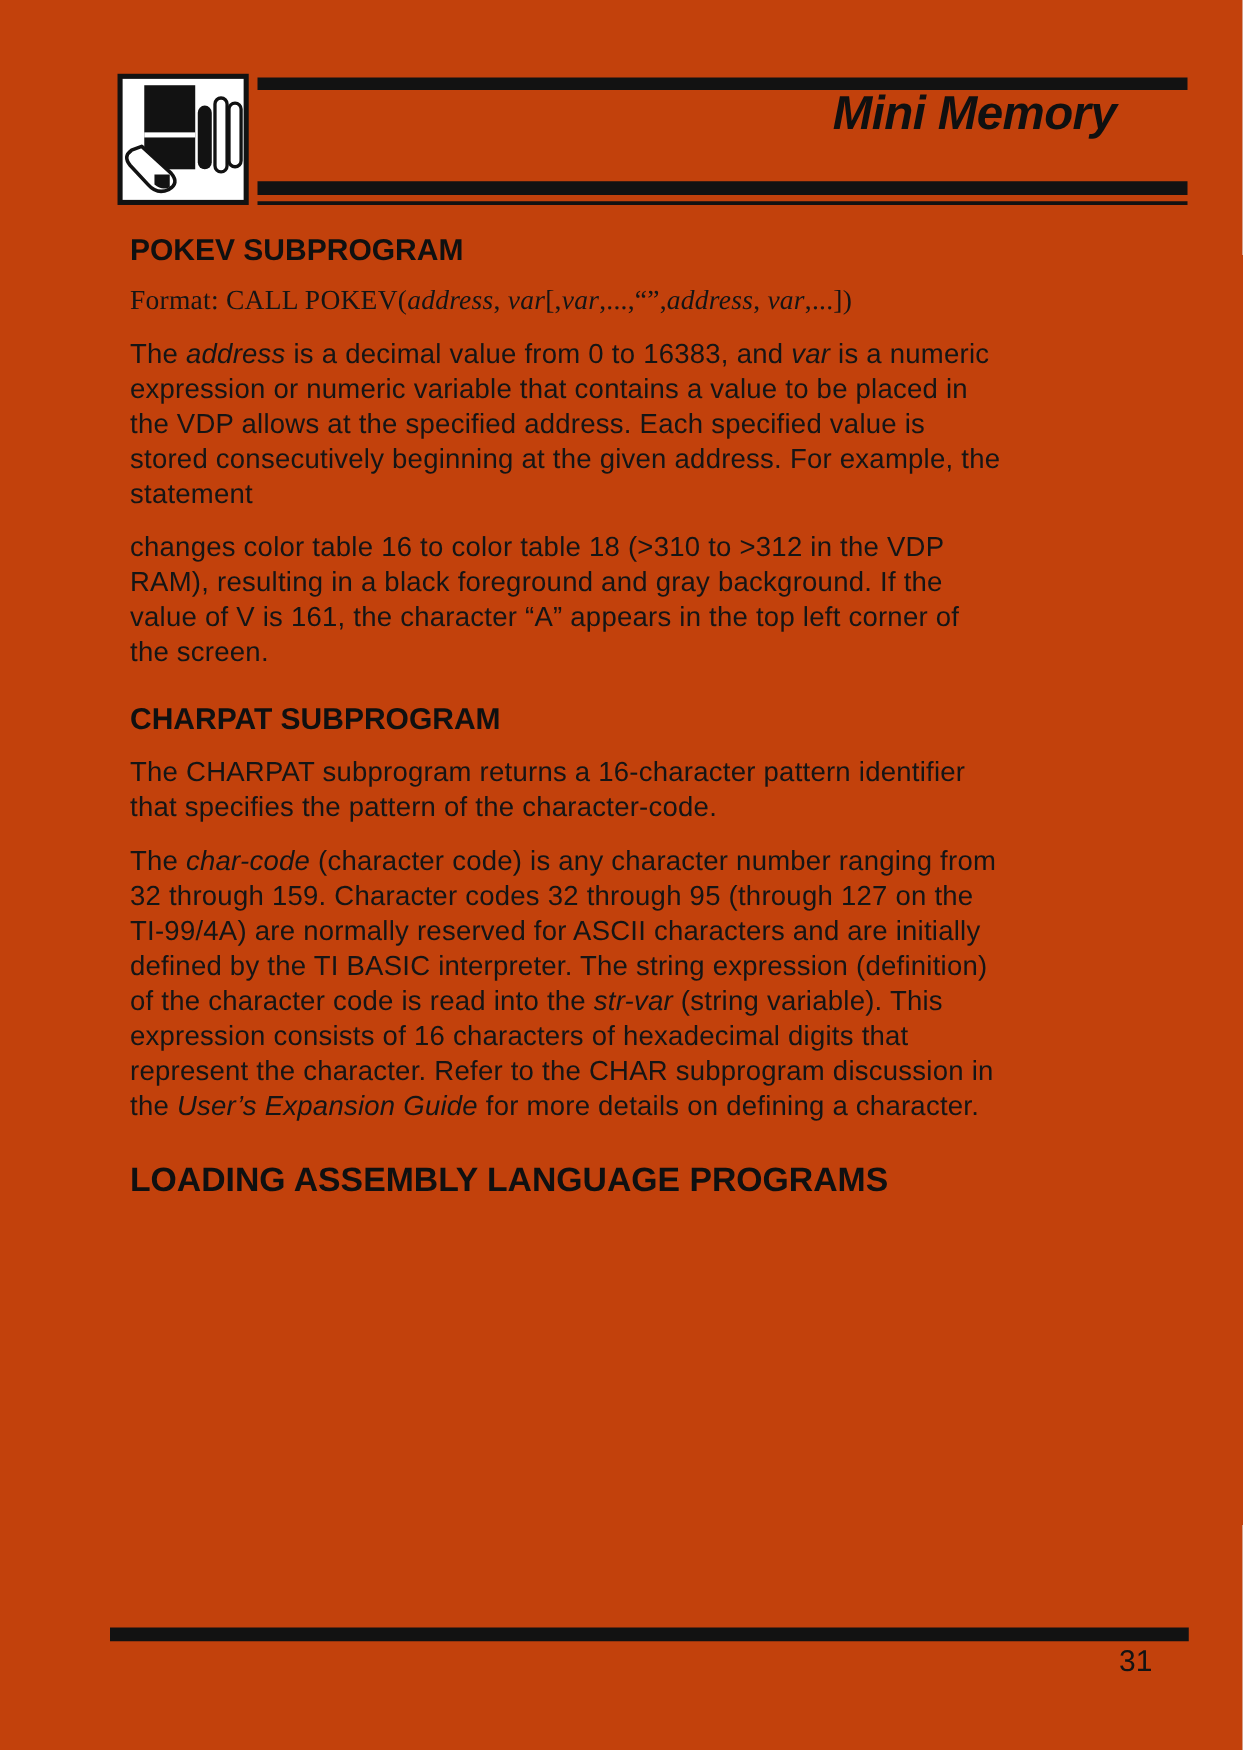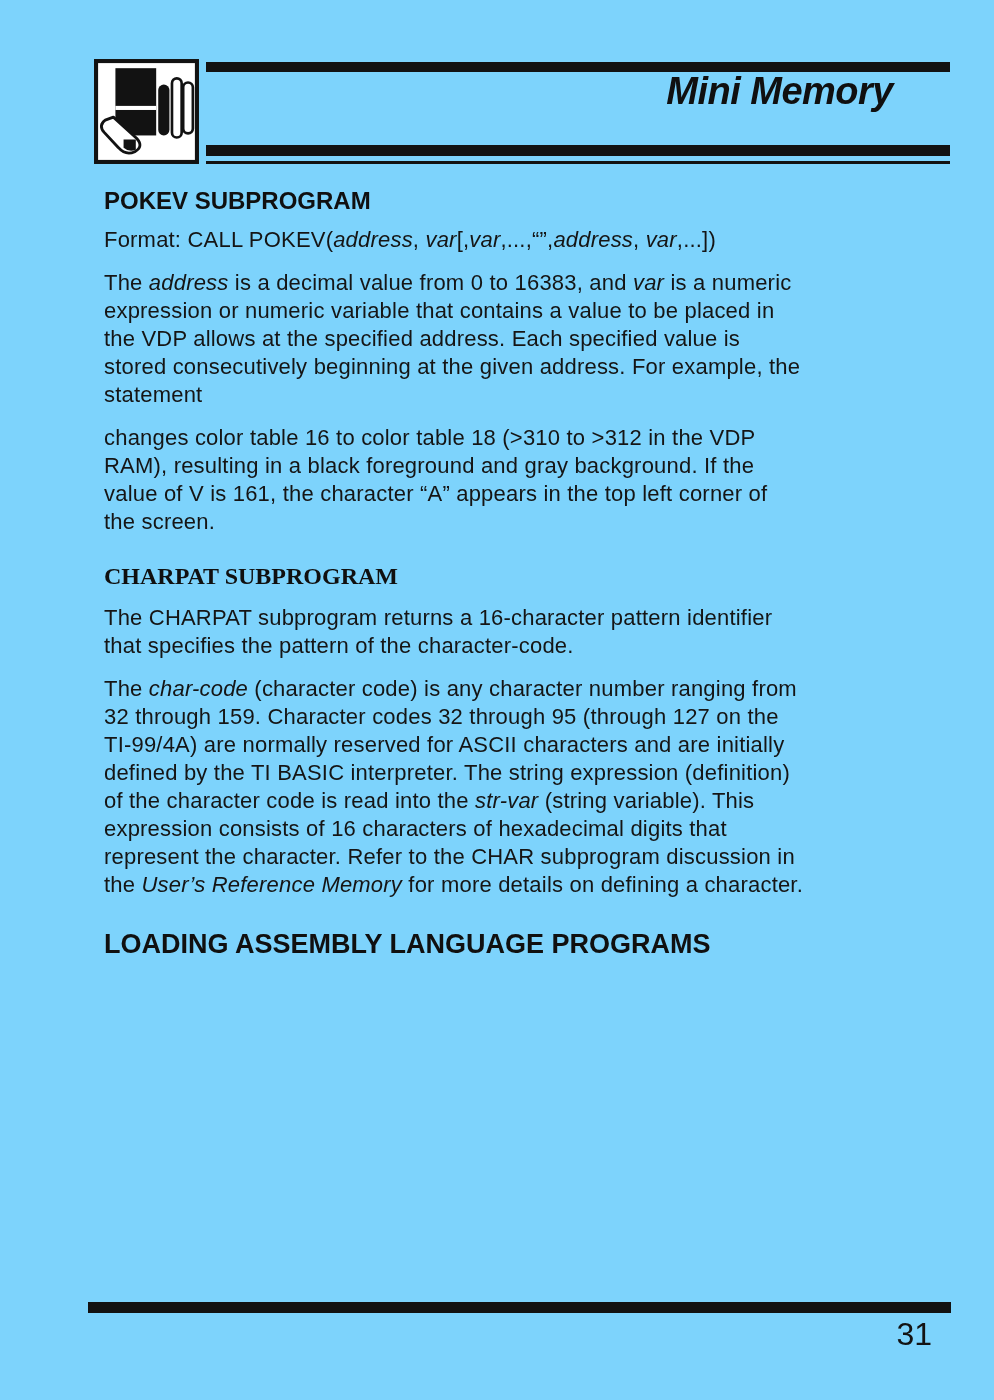--- a/index.html
+++ b/index.html
@@ -1,19 +1,19 @@
 <!DOCTYPE html>
 <html><head>
 <meta charset="utf-8">
 <style>
   html,body{margin:0;padding:0;background:#e8e8e8;}
   .sheet{
     position:relative;
     width:994px;height:1400px;
-    background:#7dd3fc;
+    background:#c2410c;
     color:#151515;
     font-family:"Liberation Sans", sans-serif;
     overflow:hidden;
   }
   
   .logo{
     position:absolute;left:93px;top:58px;width:107px;height:107px;
   }
   .logo svg{display:block;width:100%;height:100%;}
   .rule{position:absolute;background:#121212;}
@@ -27,34 +27,34 @@
   }
   
   .content{
     position:absolute;left:104px;top:188px;width:846px;
     font-size:22px;line-height:28px;letter-spacing:0.2px;
   }
   .content p{margin:0;white-space:pre-line;}
   h2,h3{margin:0;color:#101010;letter-spacing:0;}
   h3.subhead{font-size:24px;line-height:26px;font-weight:bold;}
   h2.mainhead{font-size:27px;line-height:30px;font-weight:bold;margin-top:30px;}
-  .format{margin-top:12px !important;}
+  .format{margin-top:12px !important;font-family:Liberation Serif, serif;}
   .para{margin-top:15px !important;}
   .code{
     margin-top:11px !important;margin-left:141px !important;
     font-family:"Liberation Mono", monospace;
     font-size:22px;letter-spacing:0;
   }
-  .gap-section{margin-top:27px !important;font-family:Liberation Serif, serif;}
+  .gap-section{margin-top:27px !important;}
   i{font-style:italic;}
   
   .rule-footer{left:88px;top:1302px;width:863px;height:11px;}
   .page-number{
-    position:absolute;top:1316px;right:62px;
-    font-size:32px;color:#131313;
+    position:absolute;top:1316px;right:72px;
+    font-size:24px;color:#131313;
   }
 </style>
 </head>
 <body>
 
 <div class="sheet">
 
   <header>
     <div class="logo">
       <svg viewBox="0 0 105 105">
@@ -96,21 +96,21 @@
     <h3 class="subhead gap-section">CHARPAT SUBPROGRAM</h3>
     <p class="para">The CHARPAT subprogram returns a 16-character pattern identifier
 that specifies the pattern of the character-code.</p>
     <p class="para"><span>The </span><i>char-code</i><span> (character code) is any character number ranging from
 32 through 159. Character codes 32 through 95 (through 127 on the
 TI-99/4A) are normally reserved for ASCII characters and are initially
 defined by the TI BASIC interpreter. The string expression (definition)
 of the character code is read into the </span><i>str-var</i><span> (string variable). This
 expression consists of 16 characters of hexadecimal digits that
 represent the character. Refer to the CHAR subprogram discussion in
-the </span><i>User’s Reference Memory</i><span> for more details on defining a character.</span></p>
+the </span><i>User’s Expansion Guide</i><span> for more details on defining a character.</span></p>
 
     <h2 class="mainhead">LOADING ASSEMBLY LANGUAGE PROGRAMS</h2>
 
   </main>
 
   <footer>
     <div class="rule rule-footer"></div>
     <div class="page-number">31</div>
   </footer>
 

